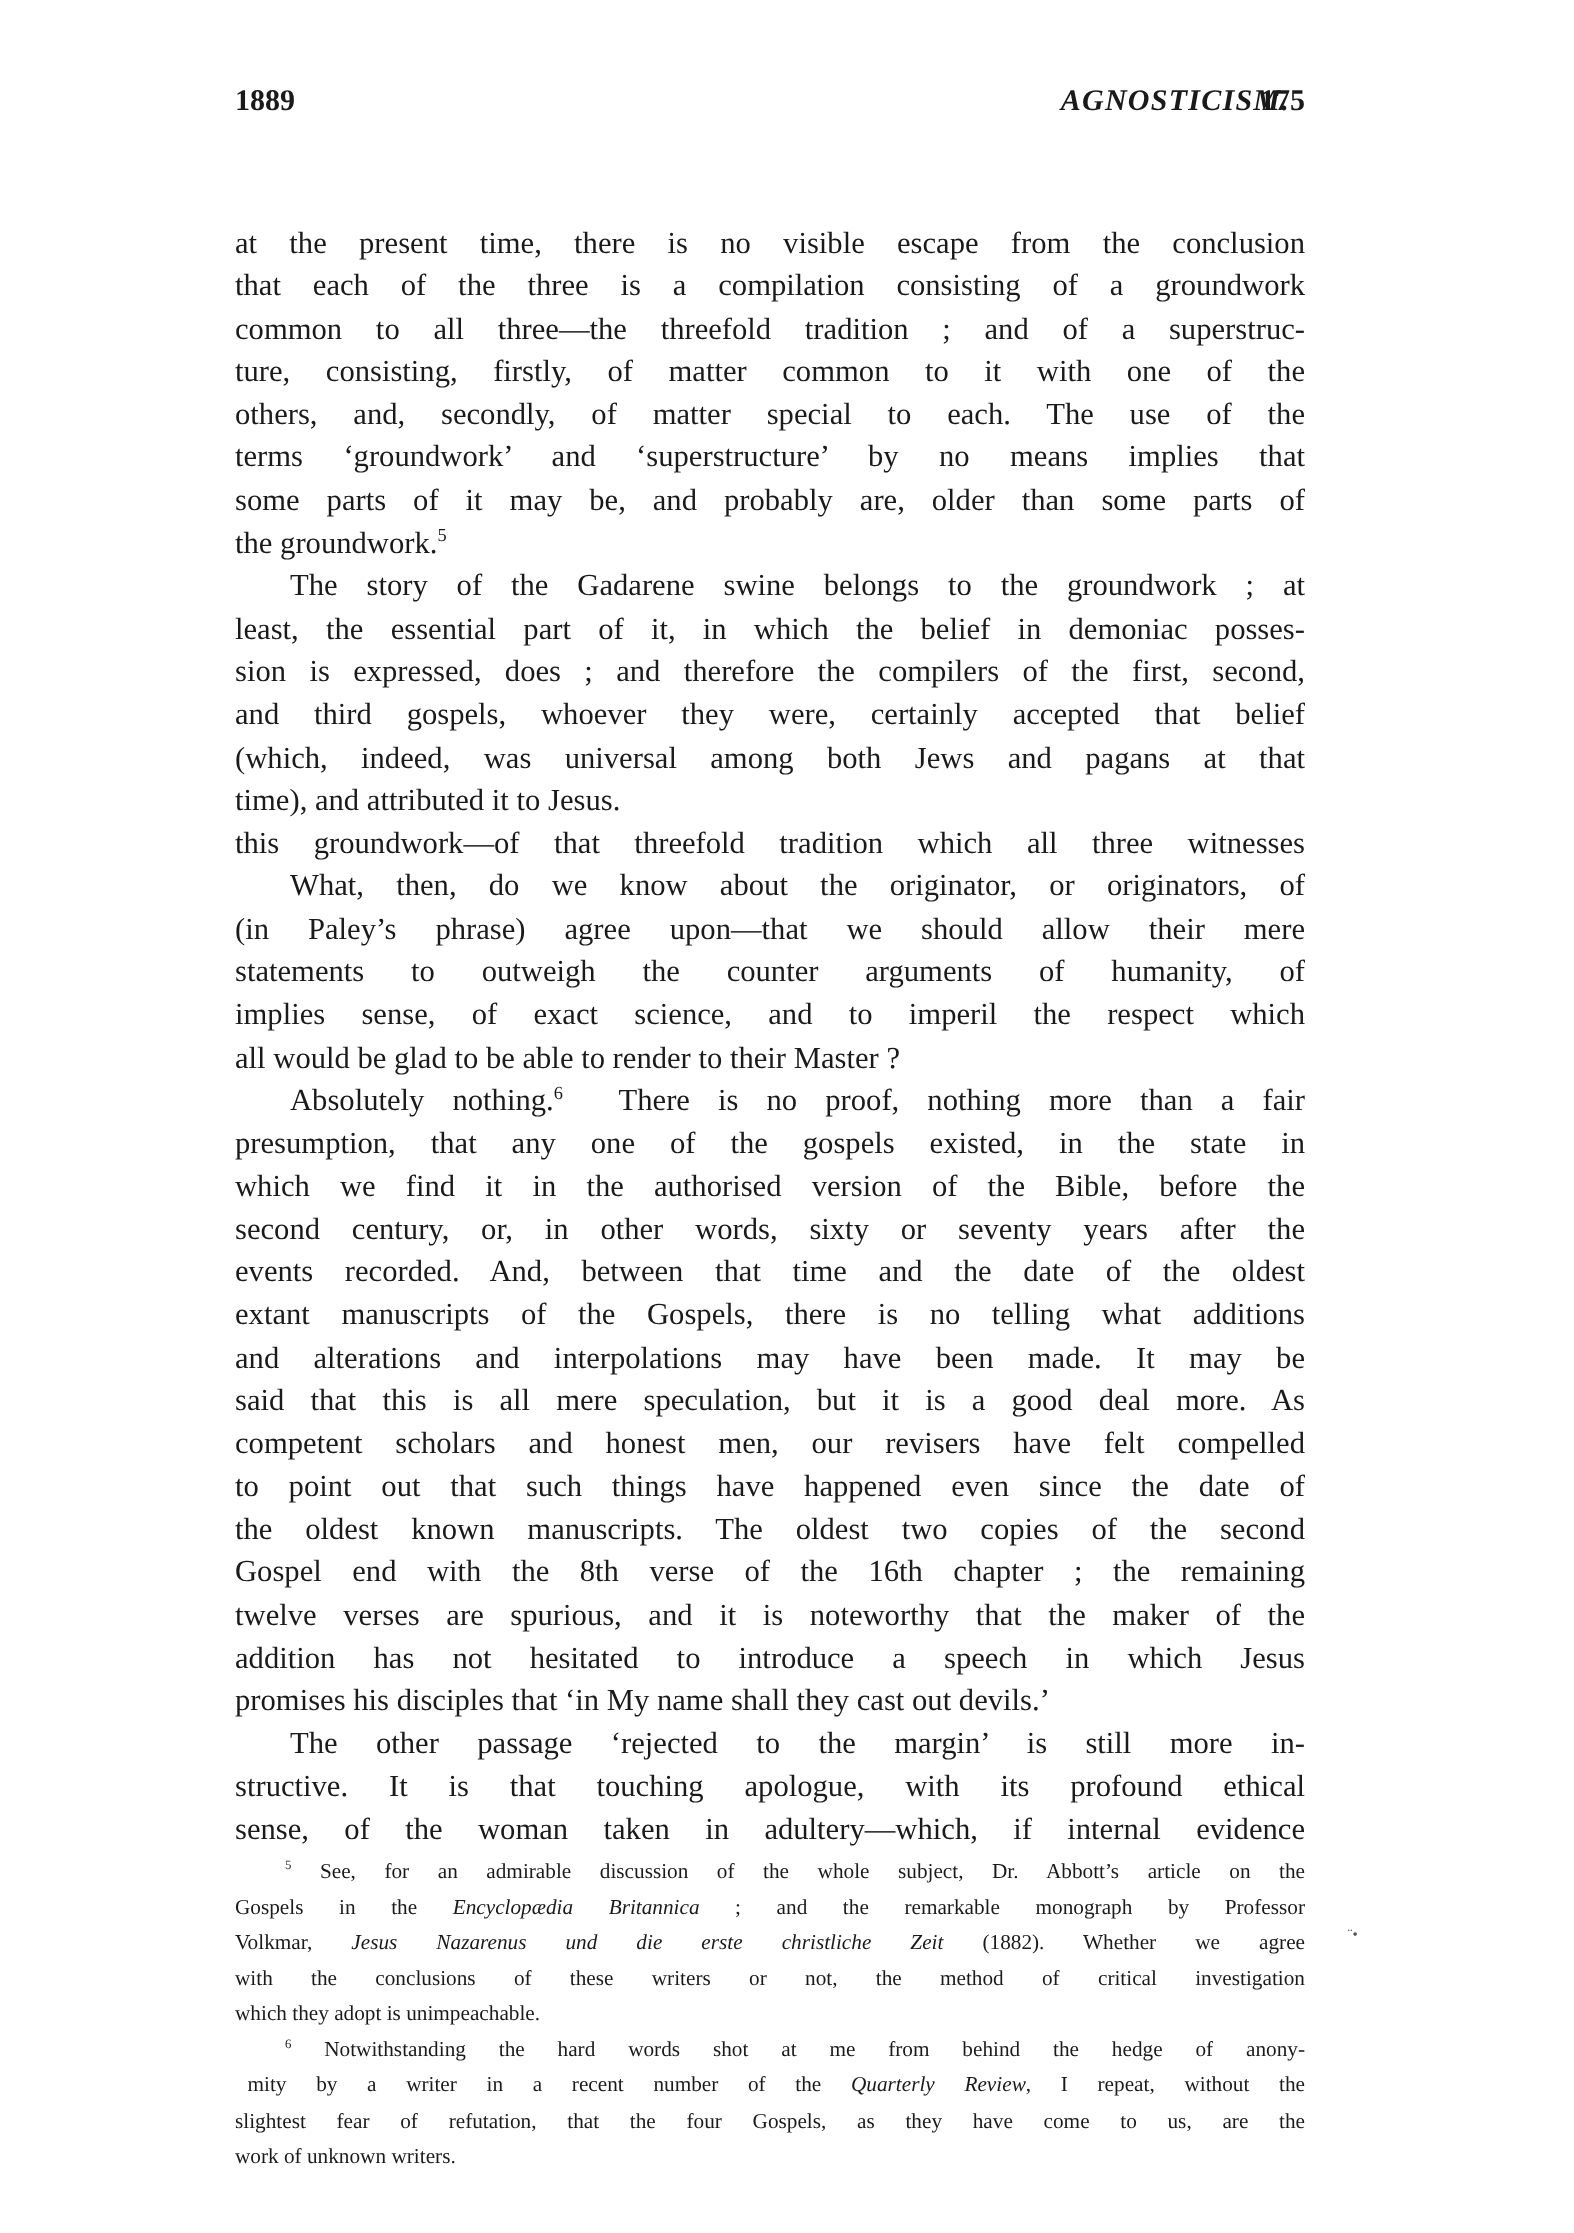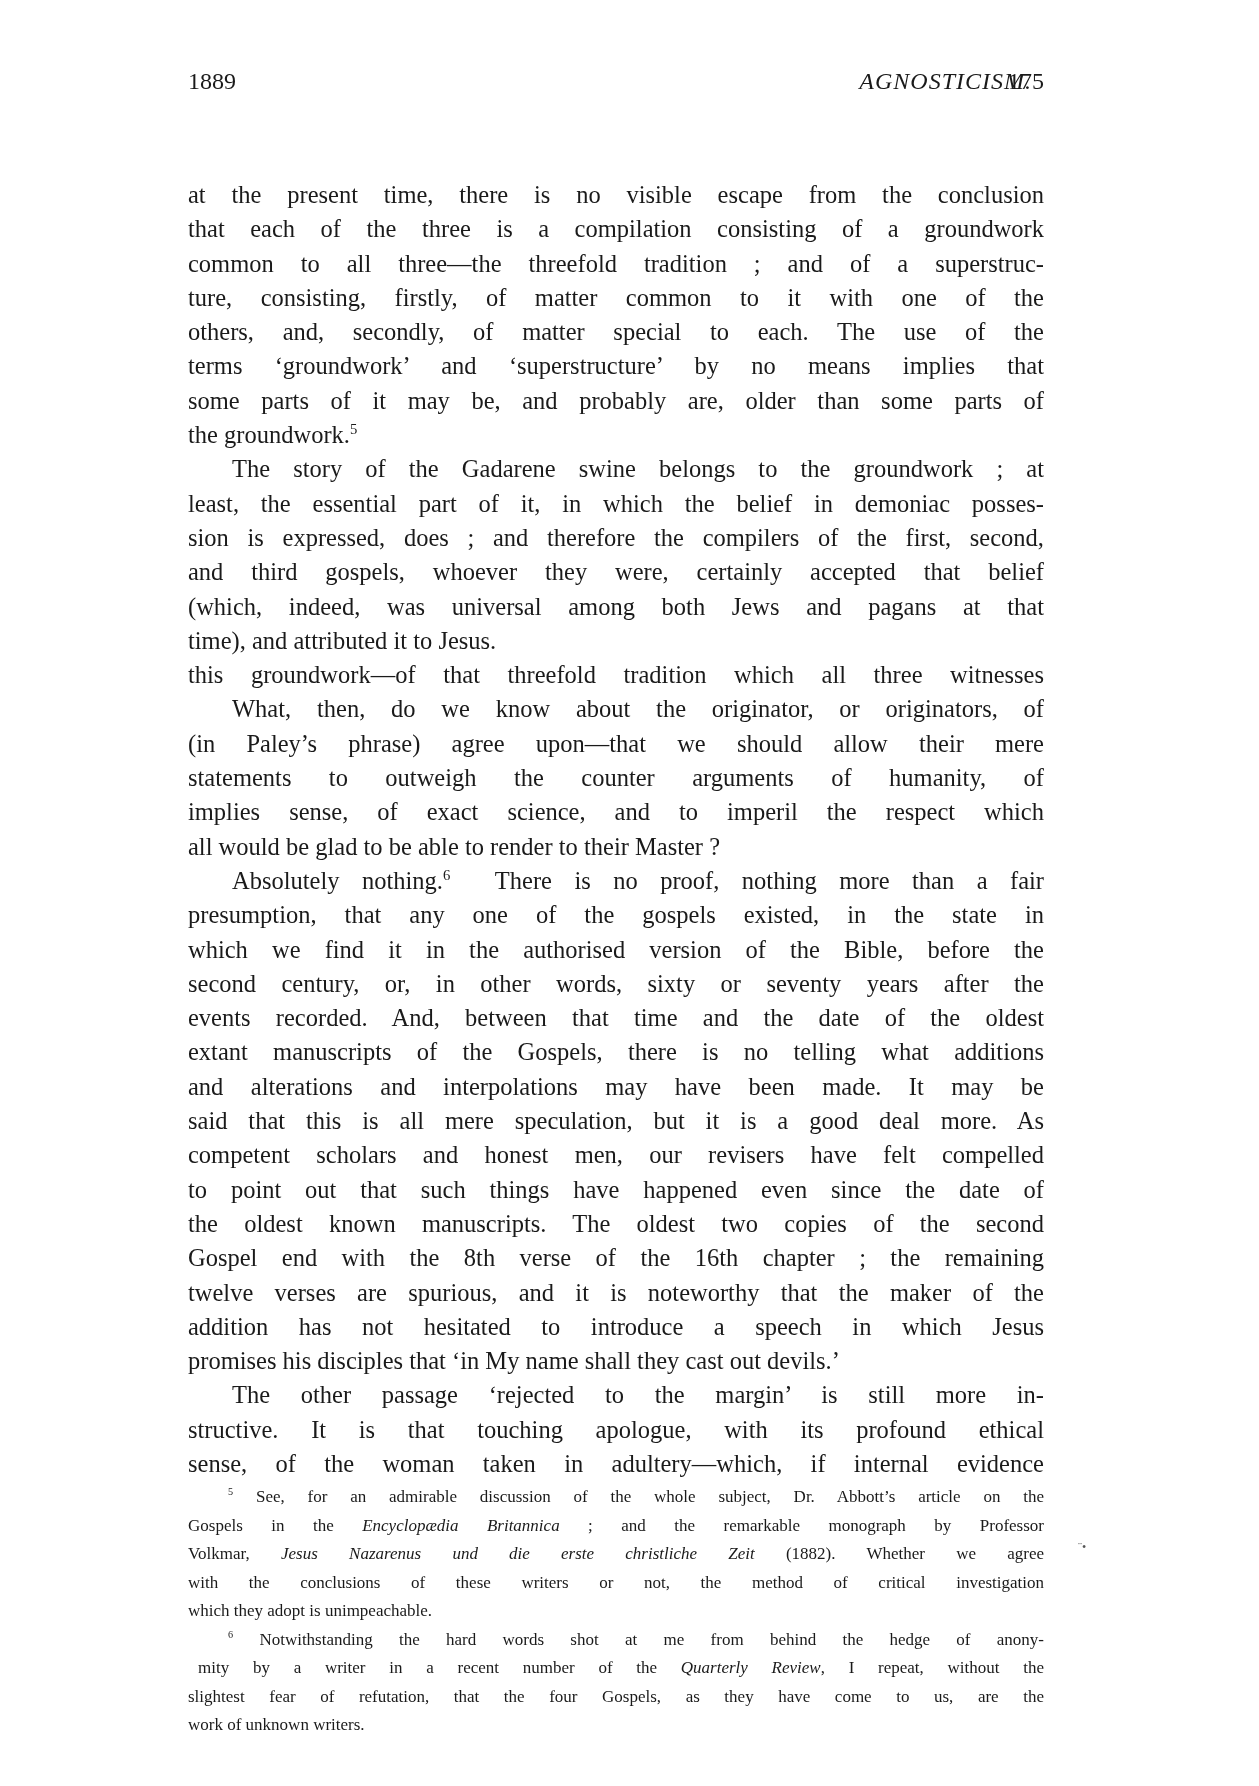--- a/index.html
+++ b/index.html
@@ -15,20 +15,21 @@
       font-family: "Liberation Serif", "DejaVu Serif", serif;
       color: #1a1a1a;
     }
     .page-header {
       position: absolute;
       top: 68px;
       left: 188px;
       width: 856px;
       height: 36px;
       font-size: 24px;
+      font-weight: bold;
     }
     .page-header .year { position: absolute; left: 0; top: 0; }
     .page-header .running-title {
       position: absolute; left: 0; right: 12px; top: 0;
       text-align: right; font-style: italic; letter-spacing: 1px;
     }
     .page-header .page-num { position: absolute; right: 0; top: 0; margin-left: 28px; }
 
     .body-text {
       position: absolute;

